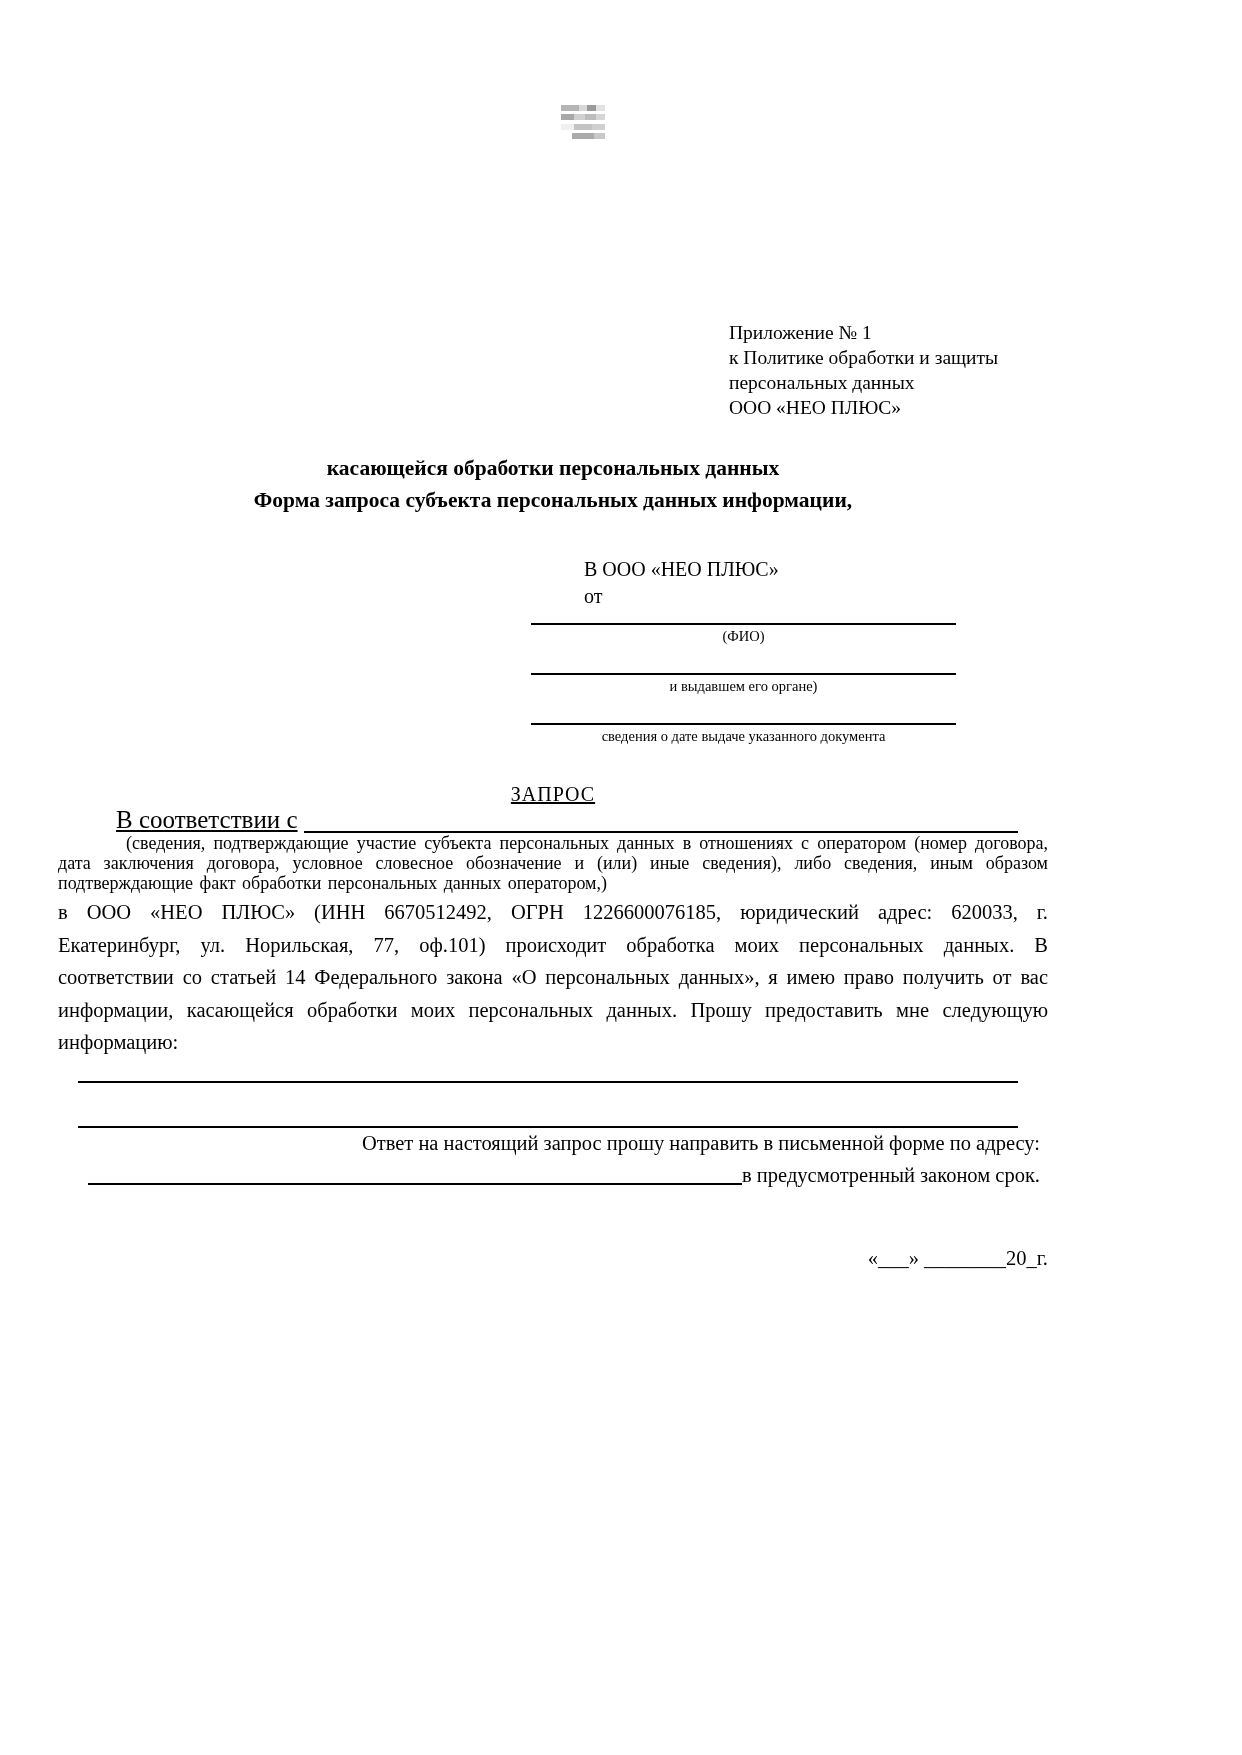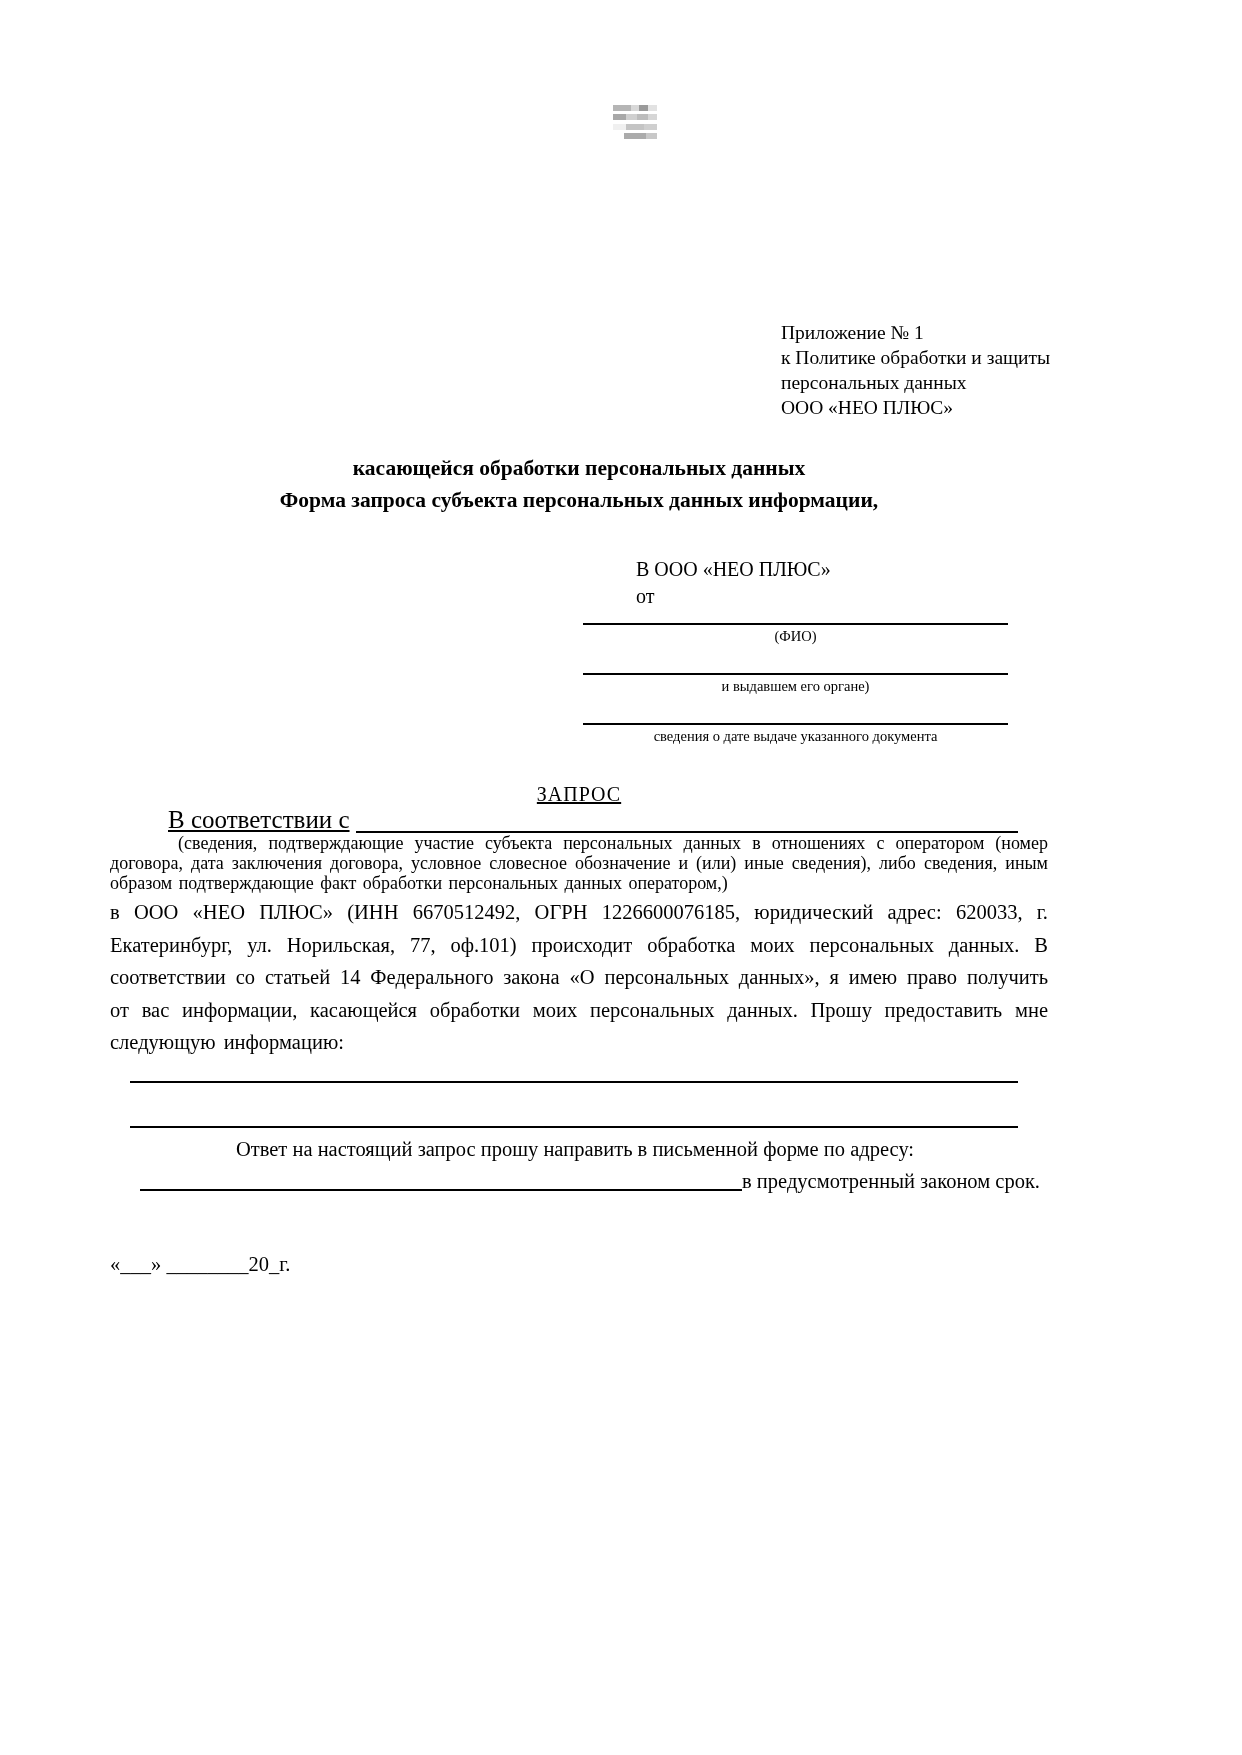--- a/index.html
+++ b/index.html
@@ -8,21 +8,21 @@
     background: #ffffff;
   }
   .page {
     position: relative;
     width: 1242px;
     height: 1755px;
     background: #ffffff;
     font-family: "Liberation Serif", "DejaVu Serif", serif;
     color: #000000;
     box-sizing: border-box;
-    padding: 0 194px 0 110px;
+    padding: 0 194px 0 58px;
     overflow: hidden;
   }
 
   
   .logo-artifact {
     margin: 105px 0 0 503px;
     width: 44px;
     height: 34px;
     display: flex;
     flex-direction: column;
@@ -115,24 +115,24 @@
   .blankline {
     border-top: 2px solid #000;
     height: 0;
     margin-left: 20px;
     margin-right: 30px;
   }
   .bl1 { margin-top: 22px; }
   .bl2 { margin-top: 43px; }
 
   .resp1 {
-    margin-top: 8px;
-    font-size: 20.5px;
-    line-height: 27px;
-    text-align: center;
+    margin-top: 2px;
+    font-size: 20.5px;
+    line-height: 27px;
+    text-align: right;
     padding-right: 8px;
   }
   .resp2 {
     margin-top: 5px;
     font-size: 20.5px;
     line-height: 27px;
     display: flex;
   }
   .resp2 .blank-long {
     flex: 1;
@@ -142,20 +142,21 @@
   }
   .resp2 .suffix { white-space: nowrap; padding-right: 8px; }
 
   .sigrow {
     margin-top: 56px;
     font-size: 20.5px;
     line-height: 27px;
     display: flex;
     justify-content: space-between;
     align-items: flex-end;
+    flex-direction: column;
   }
   .sigrow .date { white-space: nowrap; }
   .sigrow .sig { display: flex; align-items: flex-end; }
   .sigrow .sigline {
     display: inline-block;
     width: 278px;
     border-bottom: 2px solid #000;
     margin-bottom: 4px;
   }
   .sigrow .sigcap { white-space: nowrap; }

